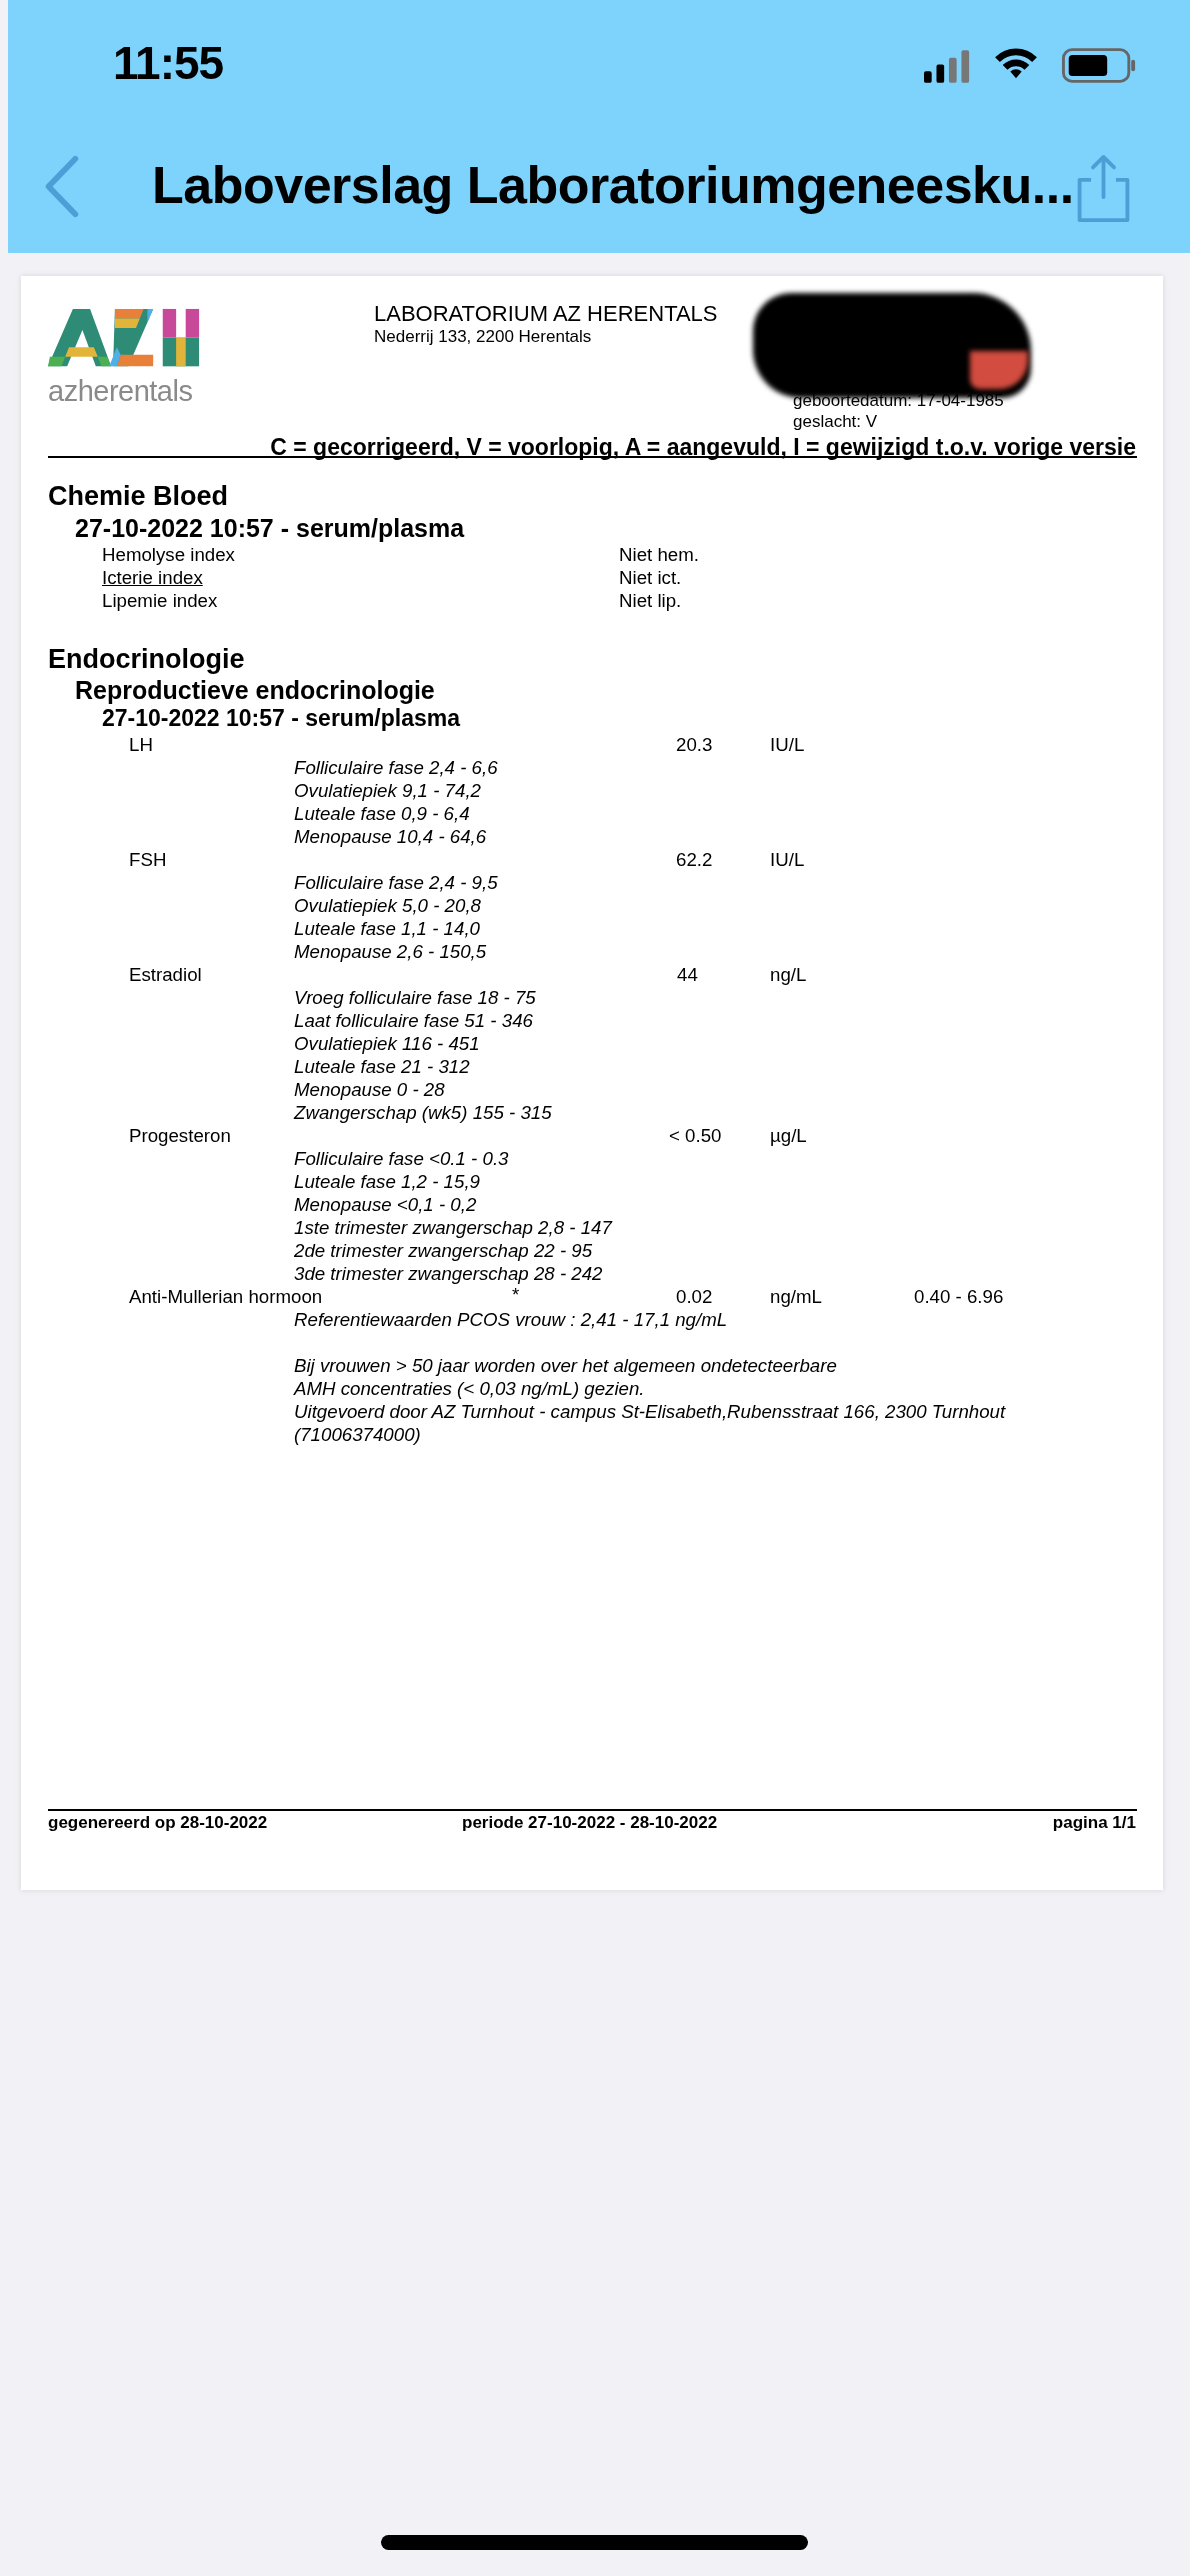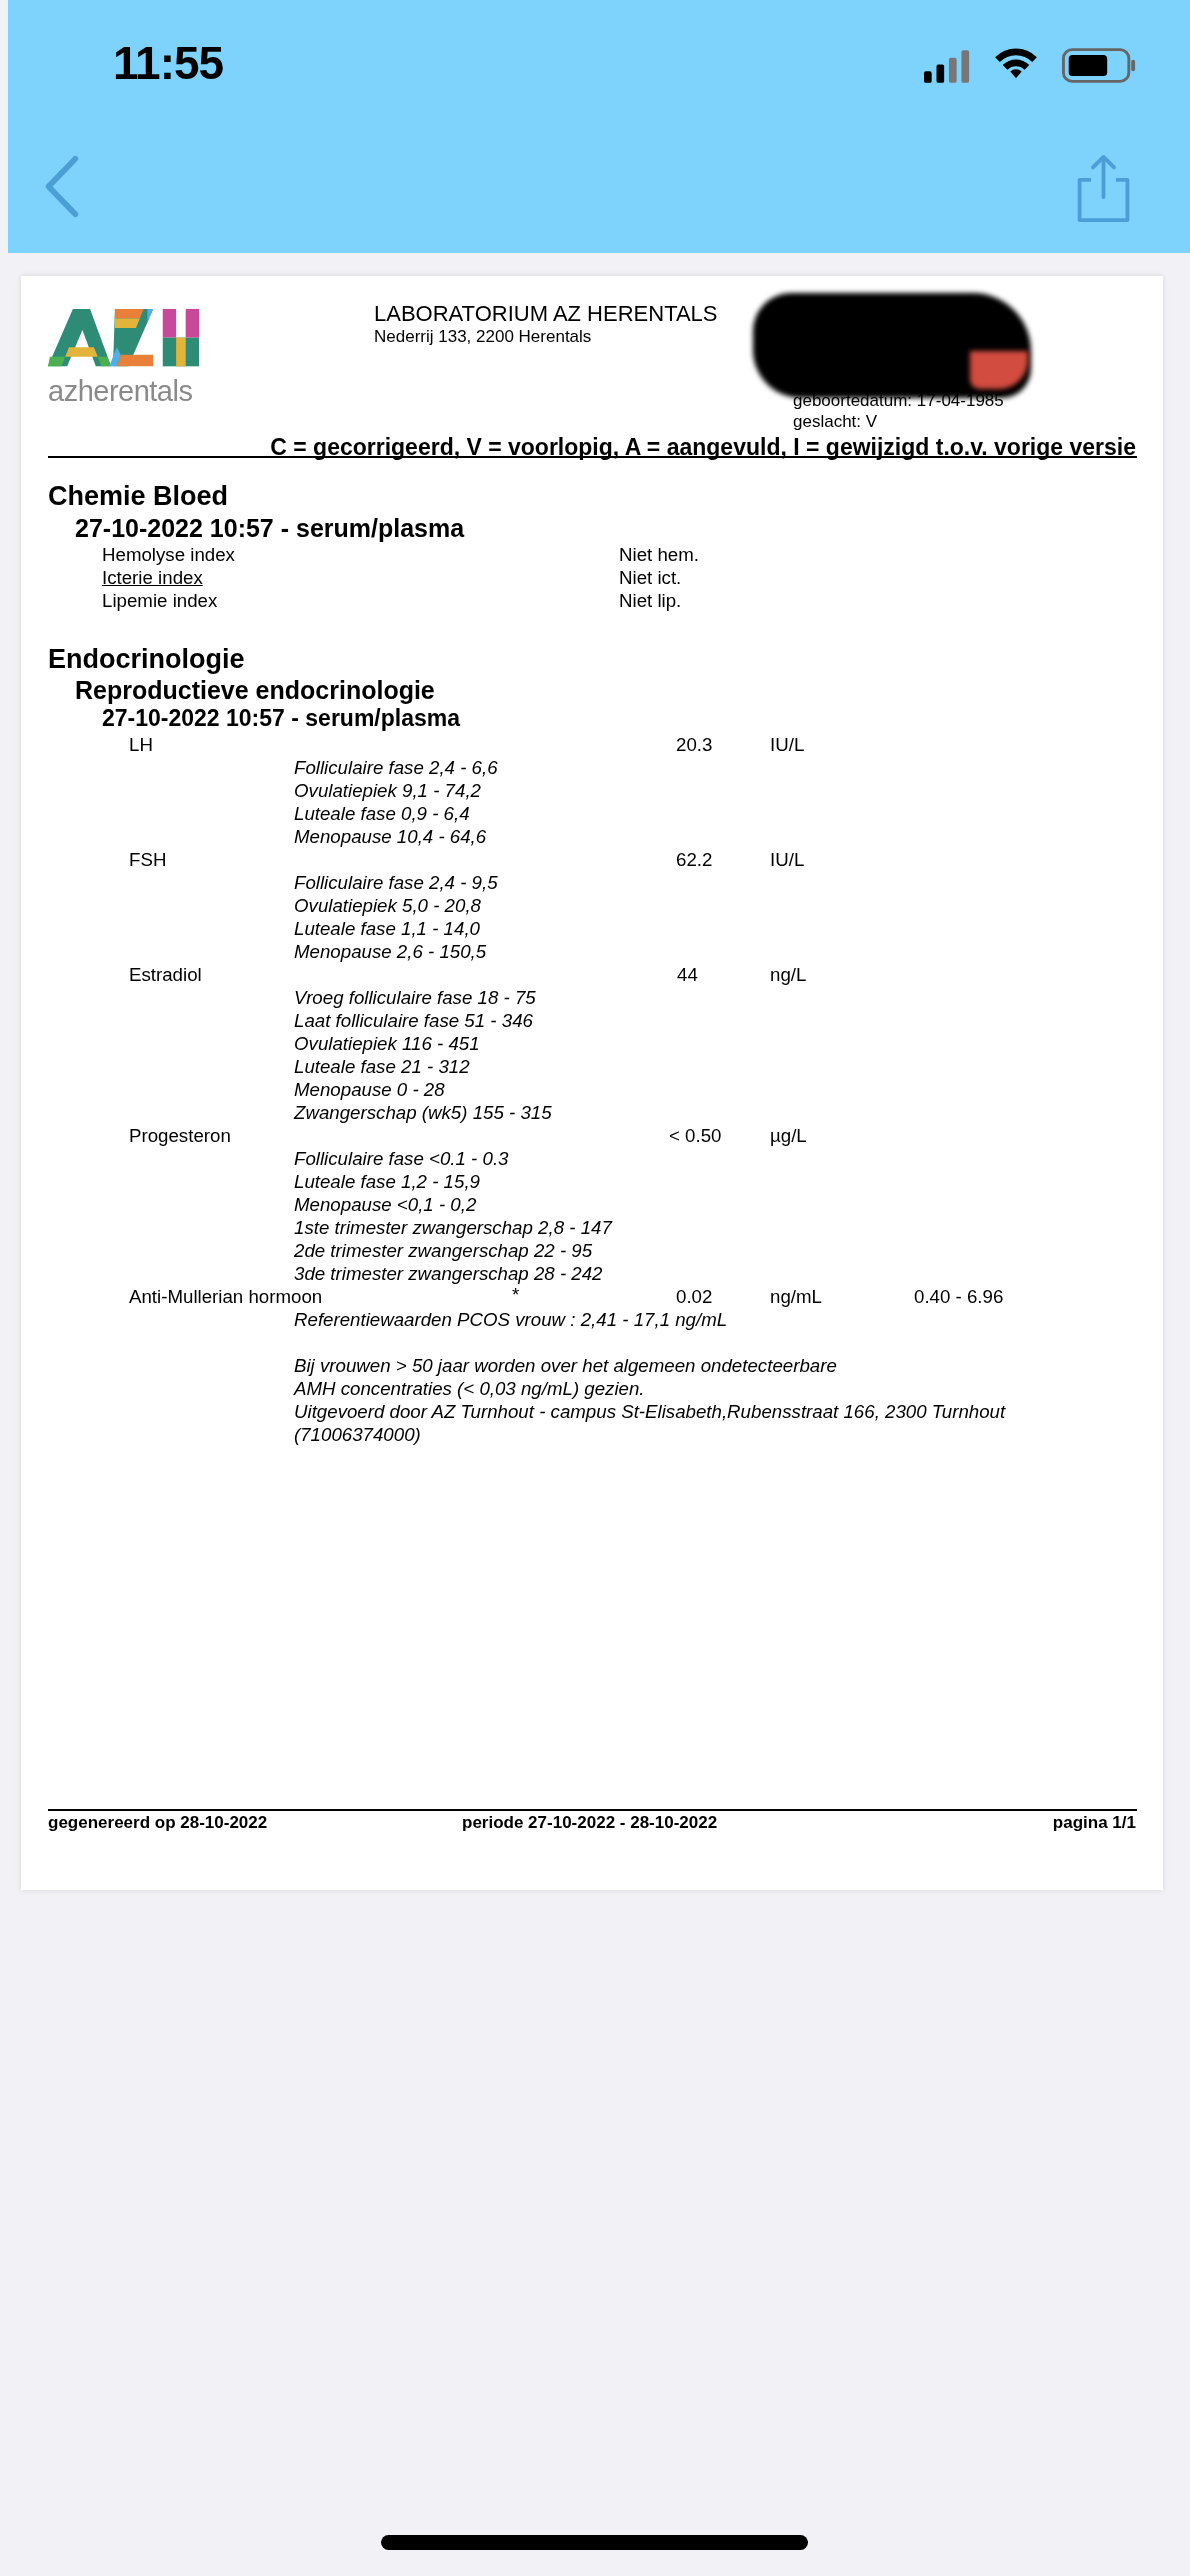--- a/index.html
+++ b/index.html
@@ -49,20 +49,21 @@
     <path d="M2 14 A31 31 0 0 1 46 14 L41 19 A24 24 0 0 0 7 19 Z" fill="#000"></path>
   </svg>
   <svg class="battery" viewBox="0 0 78 36">
     <rect x="1.5" y="1.5" width="68" height="33" rx="9" fill="none" stroke="#666" stroke-width="3"></rect>
     <rect x="7" y="7" width="40" height="22" rx="4" fill="#000"></rect>
     <rect x="72" y="12" width="4" height="12" rx="2" fill="#666"></rect>
   </svg>
   <svg class="back-btn" viewBox="0 0 50 70">
     <path d="M40 6 L12 35 L40 64" fill="none" stroke="#4a9fd6" stroke-width="6" stroke-linecap="round" stroke-linejoin="round"></path>
   </svg>
+  <span class="nav-title">Laboverslag Laboratoriumgeneesku...</span>
   <svg class="share-btn" viewBox="0 0 70 74">
     <path d="M22 28 H10 V70 H60 V28 H48" fill="none" stroke="#4a9fd6" stroke-width="4" stroke-linejoin="round"></path>
     <path d="M35 46 V4 M24 15 L35 4 L46 15" fill="none" stroke="#4a9fd6" stroke-width="4" stroke-linecap="round" stroke-linejoin="round"></path>
   </svg>
 </div>
 
 <div class="page">
   <div class="doc">
     <svg class="logo" viewBox="0 0 160 74">
       <polygon points="0,64 26,4 44,4 66,64 50,64 36,26 20,64" fill="#2e8c76"></polygon>

